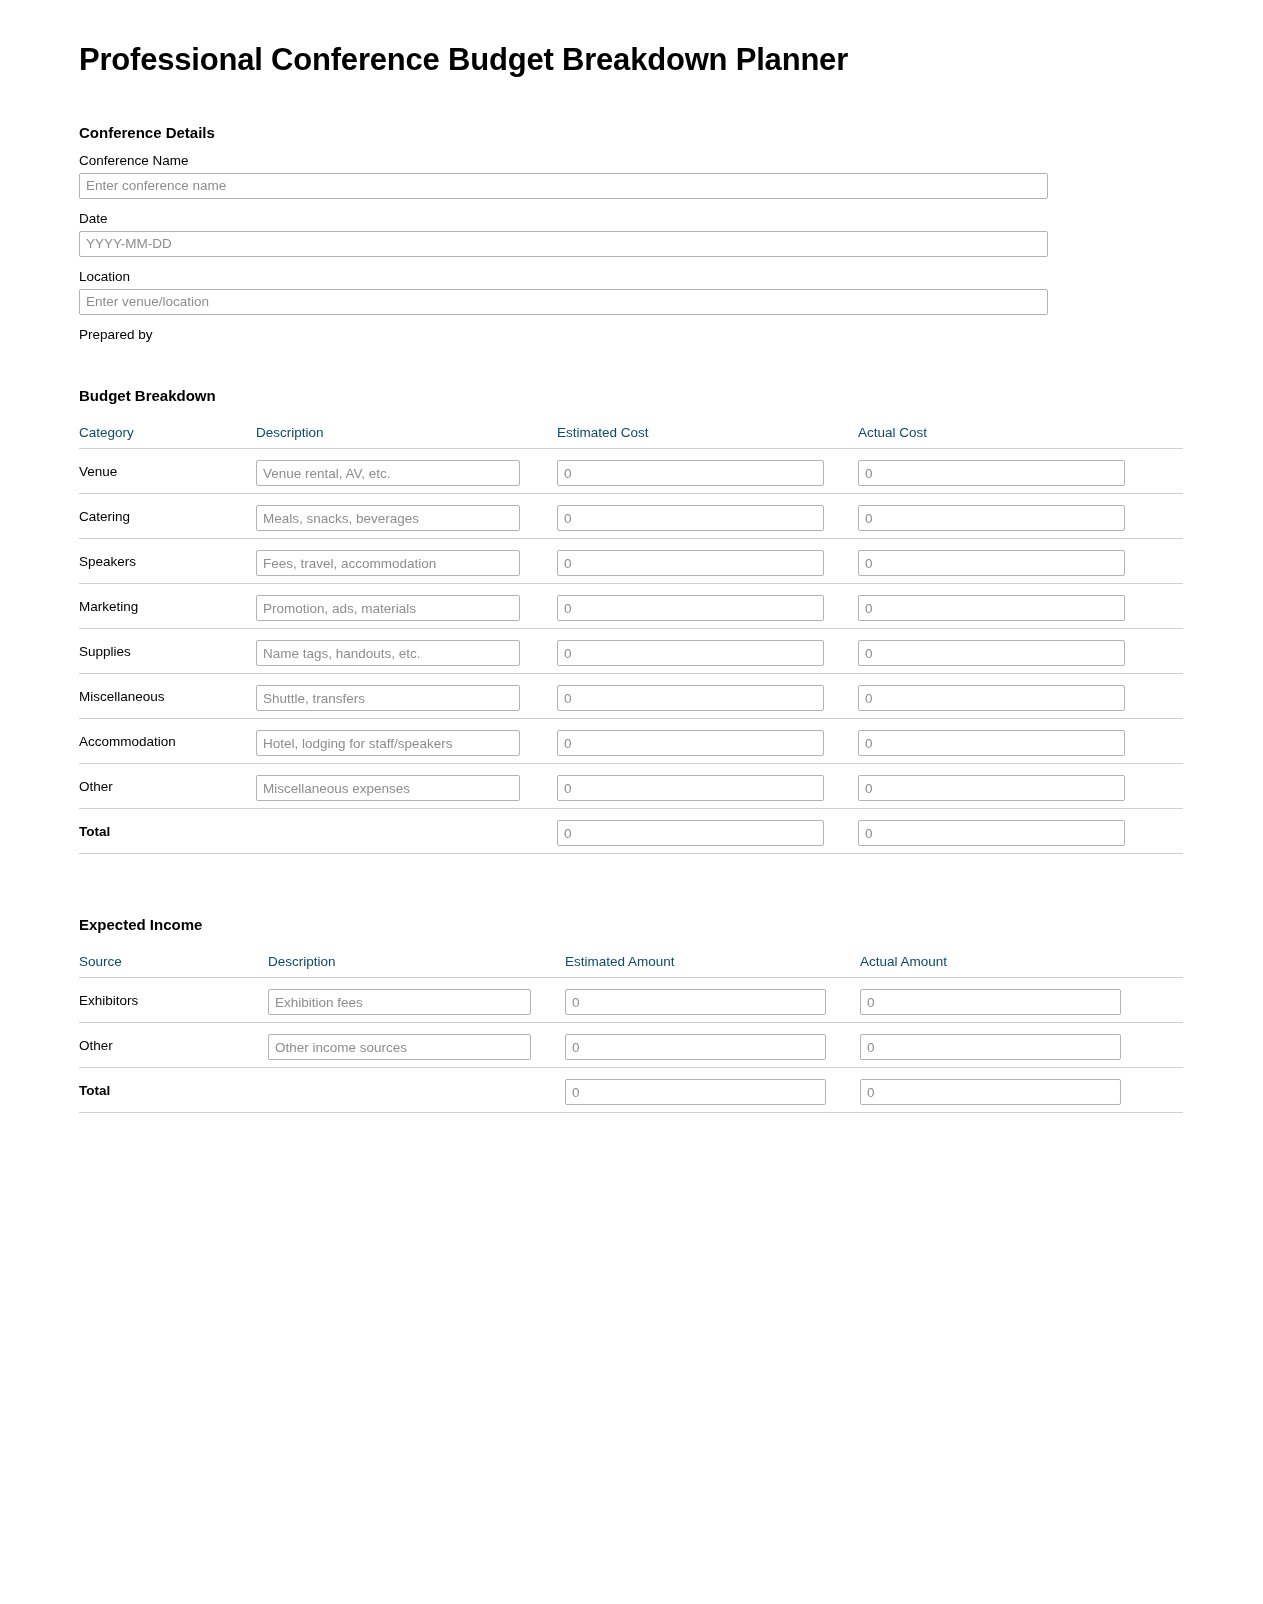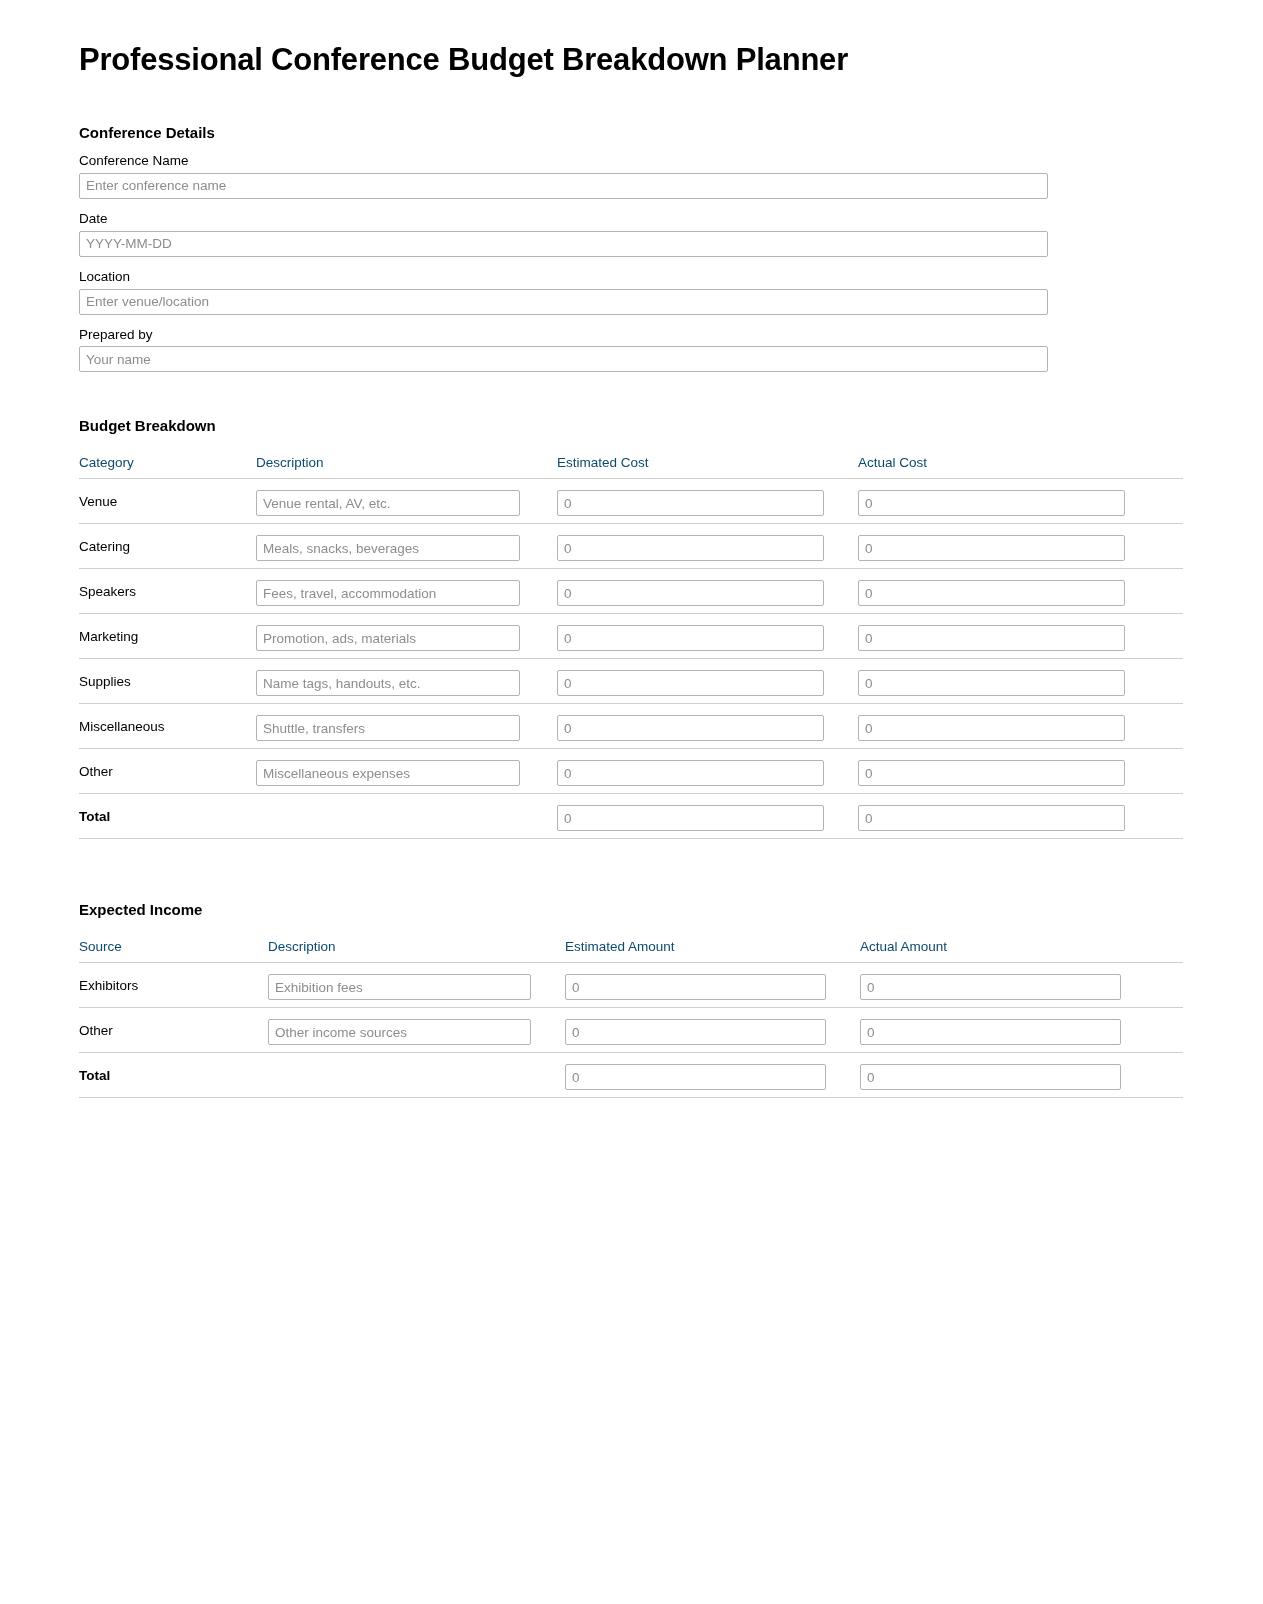--- a/index.html
+++ b/index.html
@@ -159,21 +159,20 @@
           <input class="txt detail-input" type="text" placeholder="YYYY-MM-DD" value="" style="">
         </div>
 
         <div class="field-group">
           <div class="field-label">Location</div>
           <input class="txt detail-input" type="text" placeholder="Enter venue/location" value="" style="">
         </div>
 
         <div class="field-group">
           <div class="field-label">Prepared by</div>
-          <input class="txt detail-input" type="text" placeholder="Your name" value="" style="">
         </div>
       </div>
 
       <div class="sec-budget">
         <h2 class="section-title">Budget Breakdown</h2>
 
         <table class="grid budget">
           <colgroup>
             <col class="c-cat">
               <col class="c-desc">
@@ -261,20 +260,32 @@
                   <input class="txt desc-input" type="text" placeholder="Shuttle, transfers" style="">
                 </td>
               <td>
                   <input class="txt num-input" type="text" placeholder="0" style="">
                 </td>
               <td>
                   <input class="txt num-input-act" type="text" placeholder="0" style="">
                 </td>
             </tr>
 
+            <tr>
+              <td><span class="rowlabel">Accommodation</span></td>
+              <td>
+                  <input class="txt desc-input" type="text" placeholder="Hotel, lodging for staff/speakers" style="">
+                </td>
+              <td>
+                  <input class="txt num-input" type="text" placeholder="0" style="">
+                </td>
+              <td>
+                  <input class="txt num-input-act" type="text" placeholder="0" style="">
+                </td>
+            </tr>
 
             <tr>
               <td><span class="rowlabel">Other</span></td>
               <td>
                   <input class="txt desc-input" type="text" placeholder="Miscellaneous expenses" style="">
                 </td>
               <td>
                   <input class="txt num-input" type="text" placeholder="0" style="">
                 </td>
               <td>

